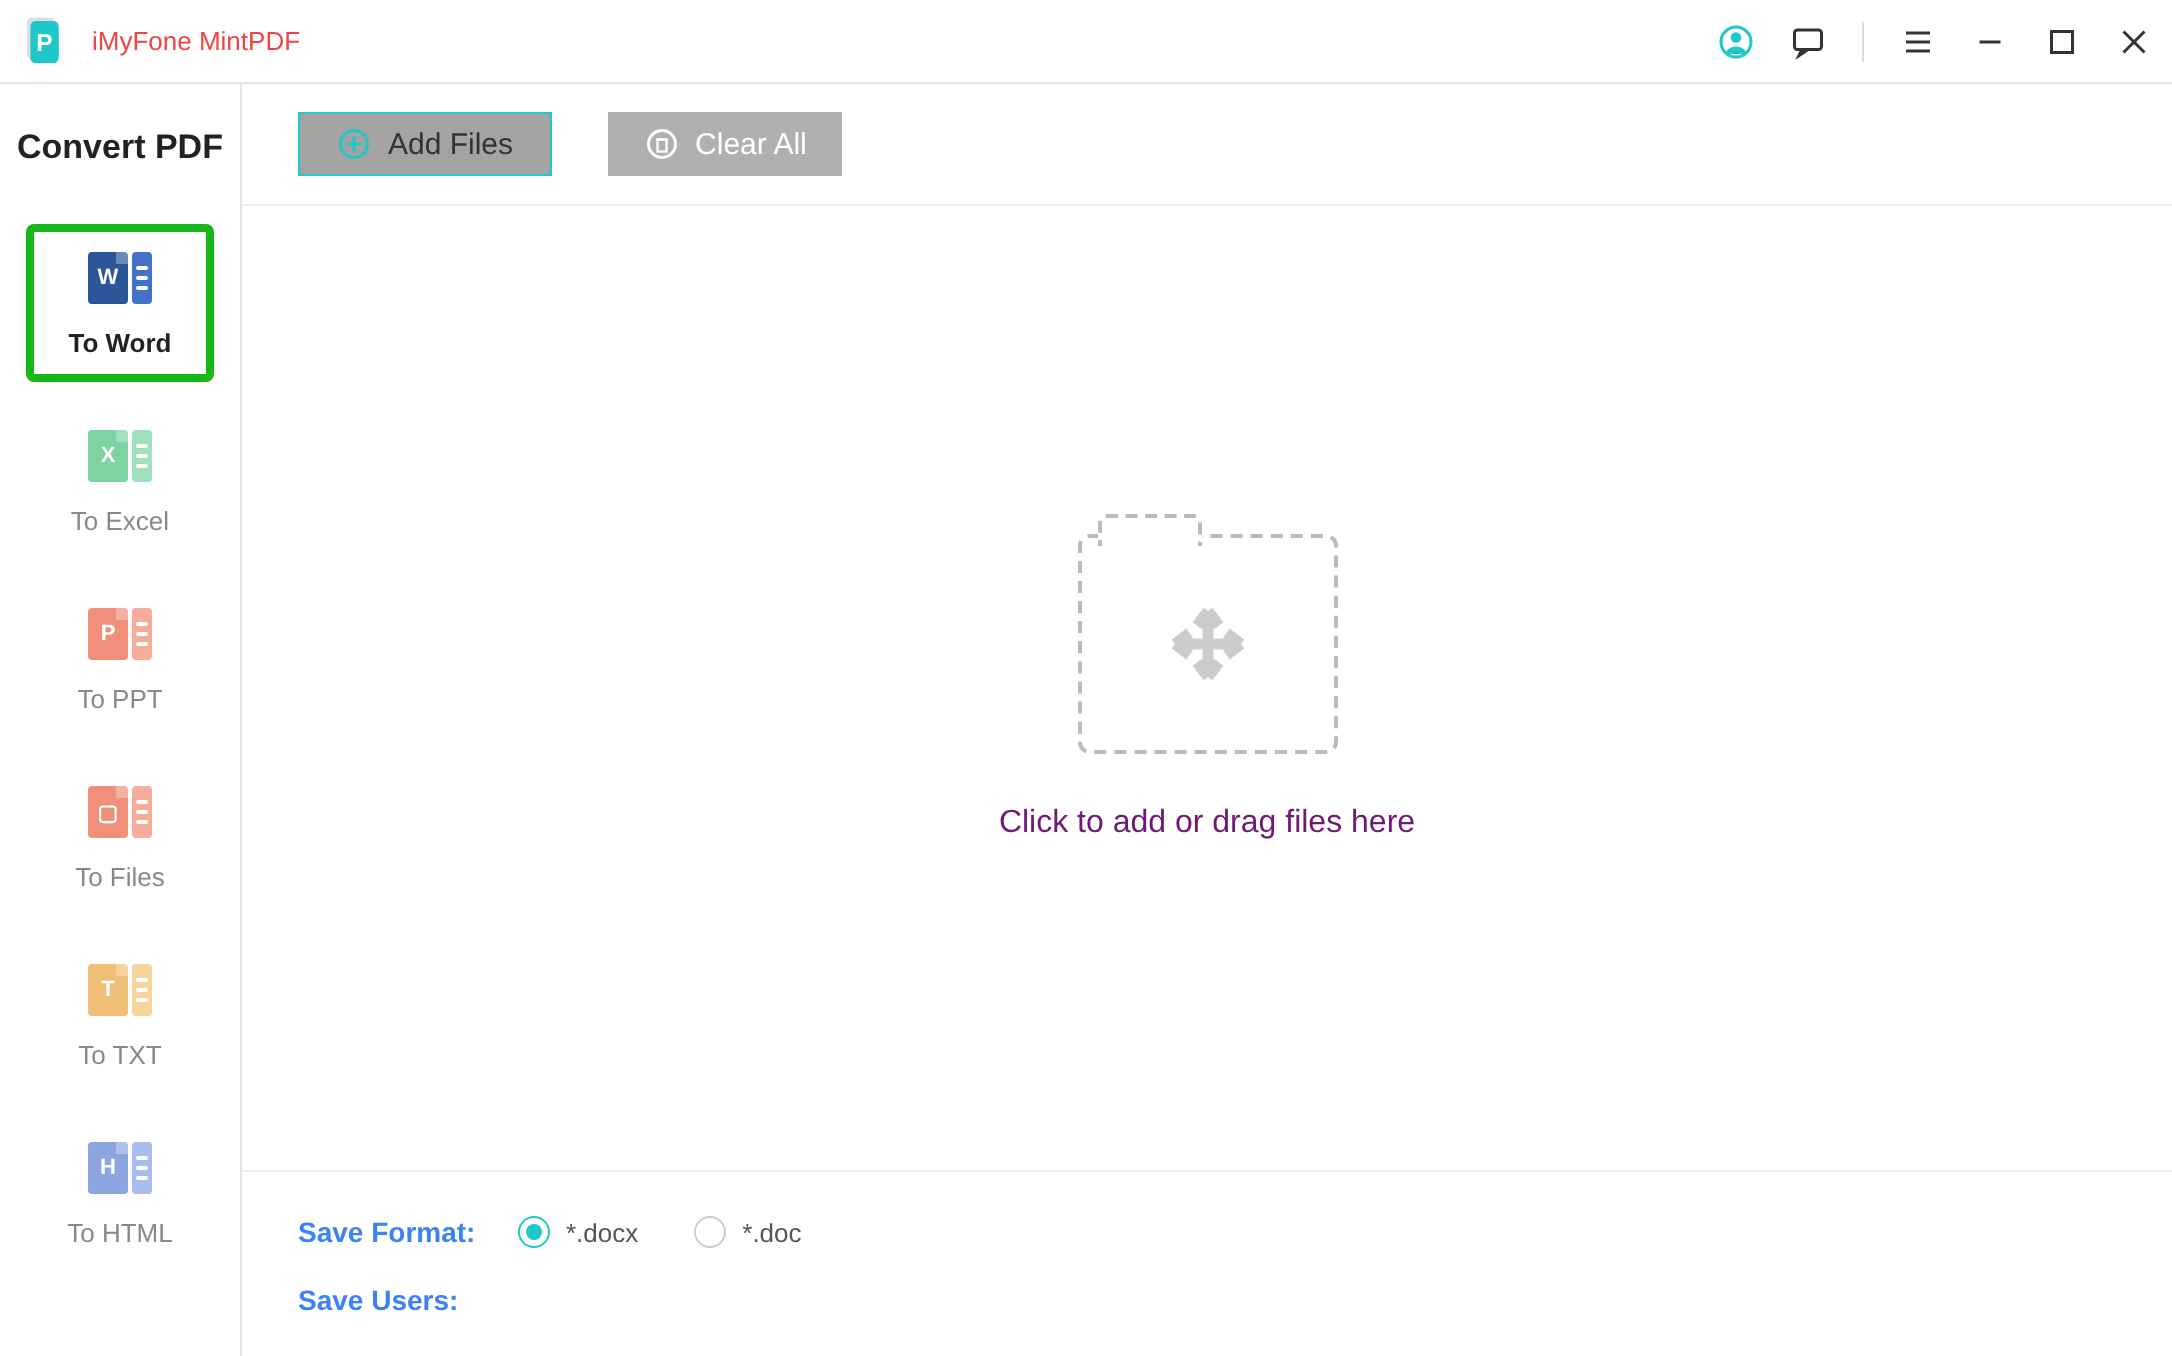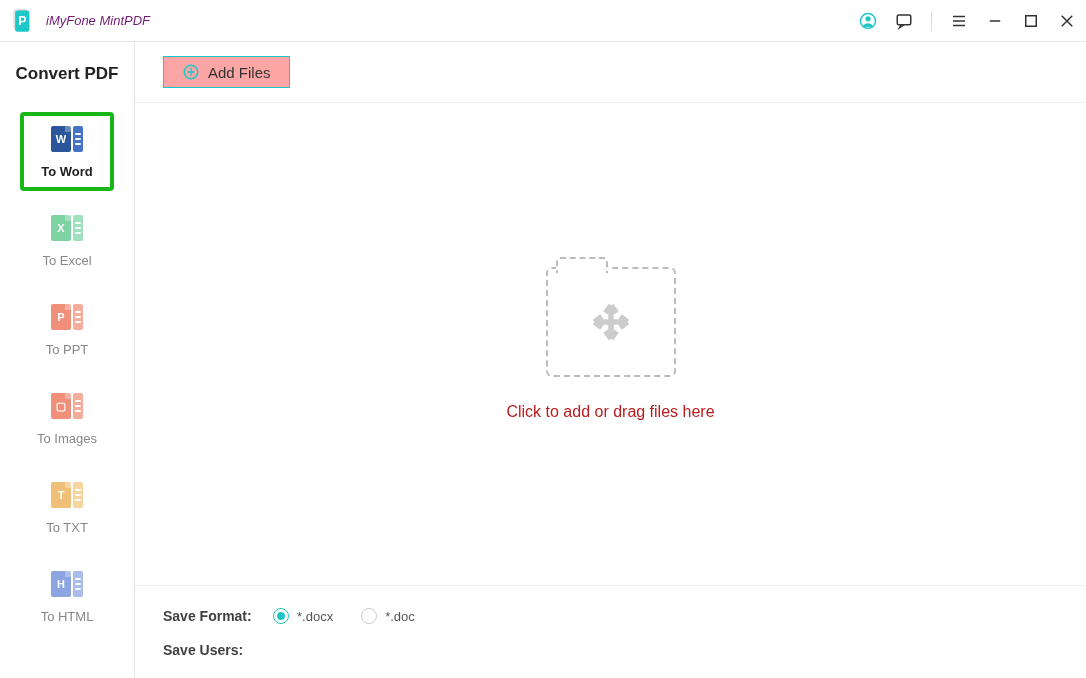--- a/index.html
+++ b/index.html
@@ -18,22 +18,21 @@
     padding: 0 10px;
   }
   .logo {
     width: 28px; height: 28px;
     margin-right: 8px;
     position: relative;
   }
   .logo svg { width: 100%; height: 100%; }
   .app-title {
     font-size: 13px;
-    color: #701a75;
-    font-style: italic;
+    color: #ef4444;
   }
   .titlebar-spacer { flex: 1; }
   .titlebar-right {
     display: flex;
     align-items: center;
     gap: 18px;
   }
   .divider-v {
     width: 1px;
     height: 20px;
@@ -47,21 +46,21 @@
   }
   .tb-icon svg { width: 18px; height: 18px; }
   .account-ic { color: #1ec8c8; }
   .account-ic svg { width: 22px; height: 22px; }
 
   .body {
     display: flex;
     height: calc(100% - 42px);
   }
   .sidebar {
-    width: 135px;
+    width: 121px;
     border-right: 1px solid #e5e5e5;
     padding-top: 22px;
     text-align: center;
   }
   .sidebar-title {
     font-size: 17px;
     font-weight: bold;
     color: #222;
     margin-bottom: 28px;
   }
@@ -159,21 +158,21 @@
     align-items: center;
     gap: 8px;
     font-size: 15px;
     cursor: pointer;
     border: none;
     background: none;
   }
   .btn-addfiles {
     border: 1px solid #1ec8c8;
     color: #333;
-    background: #fca5a5;
+    background: #a3a3a3;
     text-align: center;
   }
   .btn-addfiles .plus-ic { color: #1ec8c8; }
   .btn-clearall {
     background: #b0b0b0;
     color: #fff;
   }
   .plus-ic, .trash-ic {
     width: 18px; height: 18px;
     display:flex; align-items:center; justify-content:center;
@@ -202,40 +201,40 @@
     top: -12px; left: 8px;
     width: 48px; height: 14px;
     border: 2px dashed #bbb;
     border-bottom: none;
     border-radius: 4px 4px 0 0;
     background: #fff;
   }
   .drop-cross { color: #ccc; }
   .drop-text {
     font-size: 16px;
-    color: #b91c1c;
+    color: #701a75;
   }
 
   .bottom {
     border-top: 1px solid #eee;
     padding: 22px 28px 20px 28px;
     display: flex;
     align-items: center;
   }
   .bottom-left {
     flex: 1;
     display: grid;
     grid-template-columns: 110px 1fr;
     row-gap: 18px;
     align-items: center;
   }
   .bl-label {
     font-size: 14px;
     font-weight: bold;
-    color: #404040;
+    color: #3b82f6;
   }
   .bl-row {
     display: flex;
     align-items: center;
     gap: 28px;
     font-size: 13px; color: #555;
   }
   .radio {
     width: 16px; height: 16px;
     border: 1.5px solid #1ec8c8;
@@ -375,21 +374,21 @@
 
     <div class="sidebar-item muted">
       <div class="sb-icon doc-icon img-c">
         <div class="doc-left">▢</div>
           <div class="doc-right">
             <span></span>
             <span></span>
             <span></span>
           </div>
       </div>
-      <div class="sb-label">To Images</div>
+      <div class="sb-label">To Files</div>
     </div>
 
     <div class="sidebar-item muted">
       <div class="sb-icon doc-icon txt-c">
         <div class="doc-left">T</div>
           <div class="doc-right">
             <span></span>
             <span></span>
             <span></span>
           </div>
@@ -415,20 +414,30 @@
       <button class="btn btn-addfiles">
         <span class="plus-ic">
           <svg viewBox="0 0 24 24">
               <circle cx="12" cy="12" r="9" fill="none" stroke="currentColor" stroke-width="2"></circle>
               <line x1="12" y1="7" x2="12" y2="17" stroke="currentColor" stroke-width="2"></line>
               <line x1="7" y1="12" x2="17" y2="12" stroke="currentColor" stroke-width="2"></line>
             </svg>
         </span>
         <span>Add Files</span>
       </button>
+      <button class="btn btn-clearall">
+        <span class="trash-ic">
+          <svg viewBox="0 0 24 24">
+              <circle cx="12" cy="12" r="9" fill="none" stroke="currentColor" stroke-width="2"></circle>
+              <rect x="9" y="9" width="6" height="8" fill="none" stroke="currentColor" stroke-width="1.5"></rect>
+              <line x1="8" y1="9" x2="16" y2="9" stroke="currentColor" stroke-width="1.5"></line>
+            </svg>
+        </span>
+        <span>Clear All</span>
+      </button>
     </div>
 
     <div class="dropzone">
       <div class="drop-folder">
         <svg class="drop-cross" width="44" height="44" viewBox="0 0 24 24">
           <path d="M12 3 L12 21 M3 12 L21 12" stroke="currentColor" stroke-width="3"></path>
           <path d="M12 3 L9 7 M12 3 L15 7 M12 21 L9 17 M12 21 L15 17 M3 12 L7 9 M3 12 L7 15 M21 12 L17 9 M21 12 L17 15" stroke="currentColor" stroke-width="3" fill="none"></path>
         </svg>
       </div>
       <div class="drop-text">Click to add or drag files here</div>

